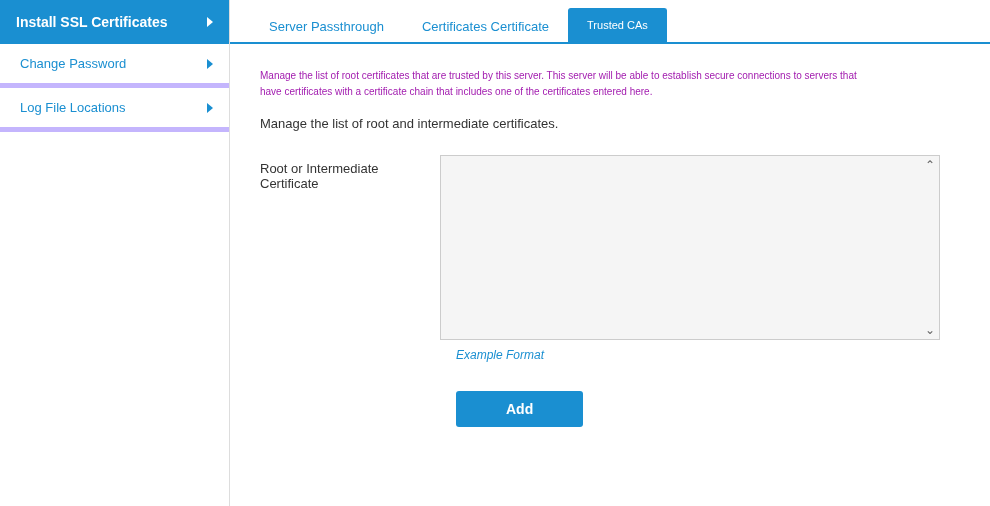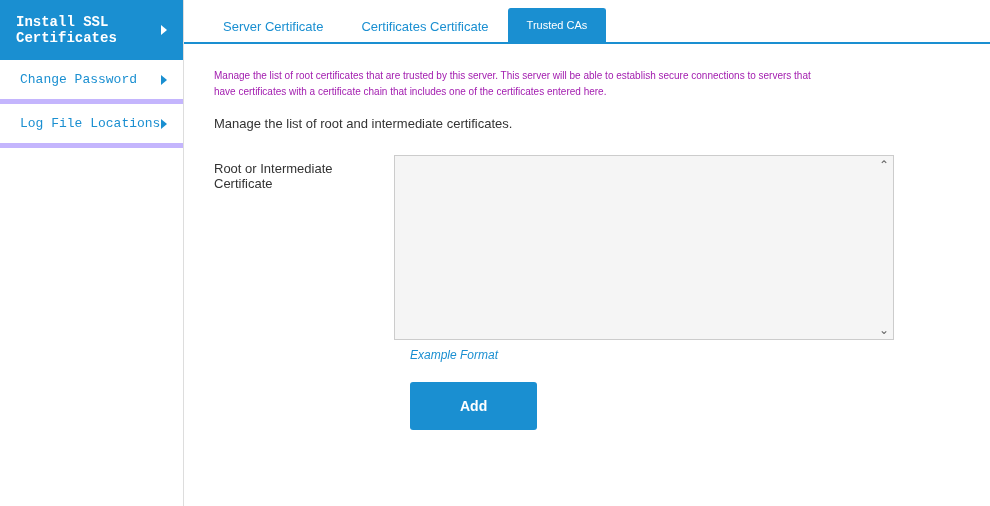--- a/index.html
+++ b/index.html
@@ -7,25 +7,24 @@
       font-family: Arial, sans-serif;
       font-size: 13px;
       background: #fff;
       display: flex;
       width: 990px;
       min-height: 506px;
     }
 
     
     .sidebar {
-      width: 184px;
+      width: 230px;
       background: #fff;
       border-right: 1px solid #ddd;
       flex-shrink: 0;
-      font-family: Liberation Mono, monospace;
     }
 
     .sidebar-item-active {
       background: #1a8fd1;
       color: #fff;
       padding: 14px 16px;
       display: flex;
       align-items: center;
       justify-content: space-between;
       cursor: pointer;
@@ -188,26 +187,26 @@
       margin-left: 196px;
       margin-top: 4px;
       cursor: pointer;
     }
 
     
     .add-button {
       background: #1a8fd1;
       color: #fff;
       border: none;
-      padding: 16px 50px;
+      padding: 10px 50px;
       font-size: 14px;
       font-weight: bold;
       cursor: pointer;
       border-radius: 3px;
-      margin-top: 20px;
+      margin-top: 29px;
       margin-left: 196px;
     }
   </style>
 </head>
 <body>
 
 <div class="sidebar">
   <div class="sidebar-item-active">
     <span>Install SSL Certificates</span>
     <span class="chevron-right-white"></span>
@@ -219,21 +218,21 @@
   <div class="sidebar-item">
     <span>Log File Locations</span>
     <span class="chevron-right"></span>
   </div>
 </div>
 
 <div class="main-content">
 
   <div class="tabs">
     <div class="tab">
-      <span>Server Certificate</span>
+      <span>Server Passthrough</span>
     </div>
     <div class="tab">
       <span>Certificates Certificate</span>
     </div>
     <div class="tab-active">
       <span>Trusted CAs</span>
     </div>
   </div>
 
   <div class="content-area">

